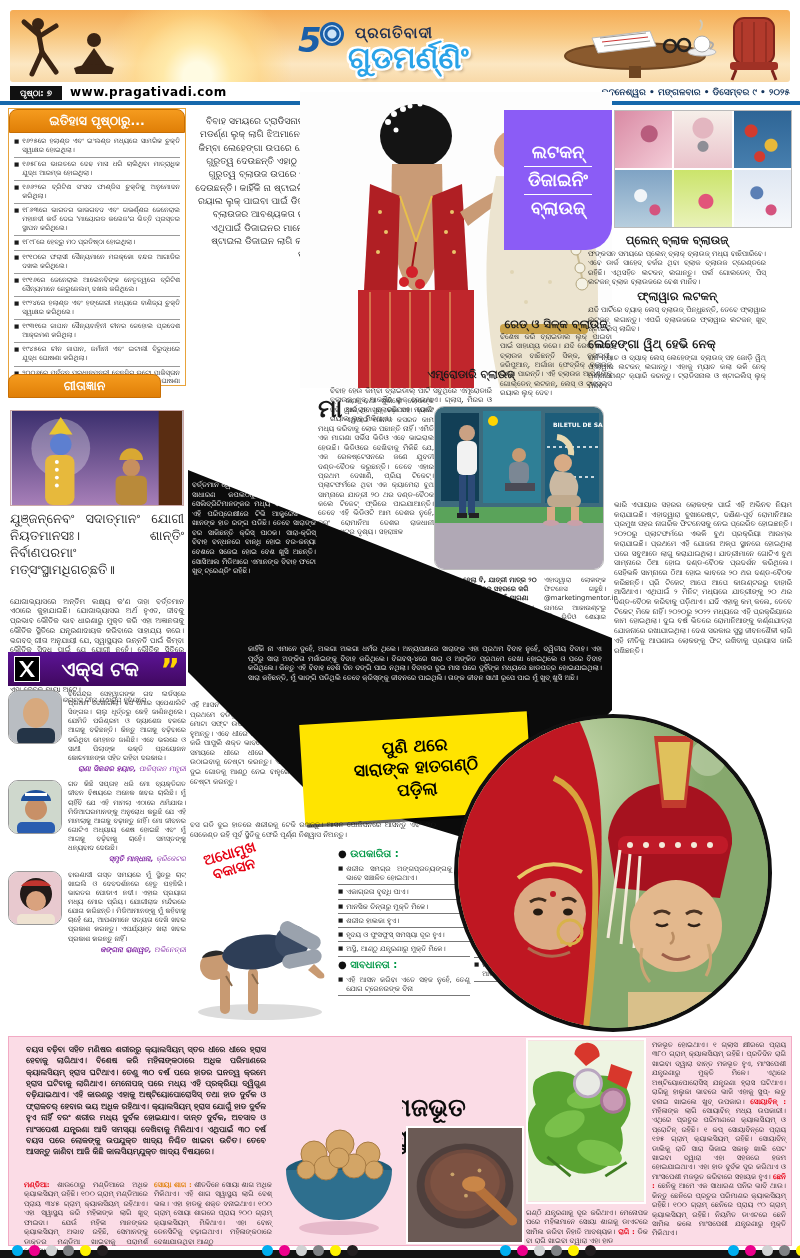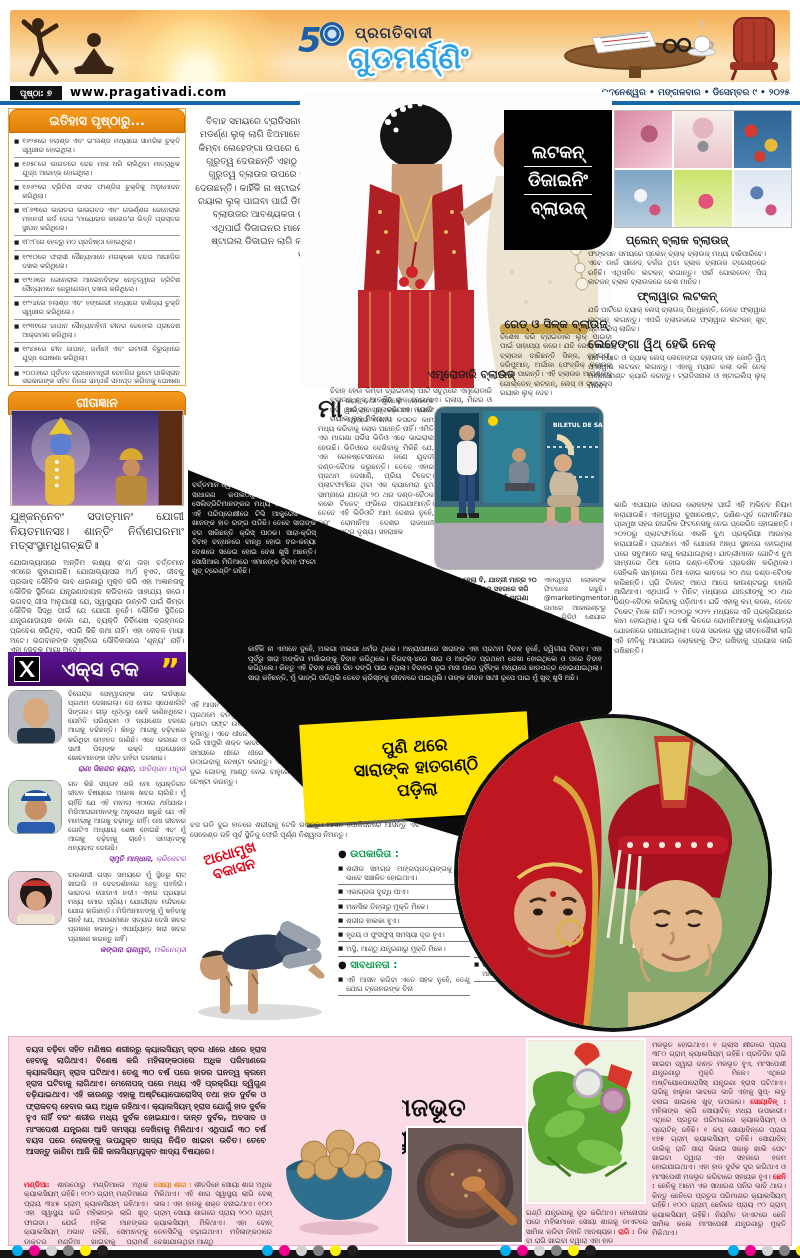--- a/index.html
+++ b/index.html
@@ -27,40 +27,40 @@
 #bluerule{left:0px;top:101px;width:800px;height:4px;background:#1668ac}
 
 .panelhead{background:linear-gradient(#f59b1e,#e07f07);color:#fff;font-weight:bold;text-align:center;
  border-radius:8px 8px 0 0;font-size:12.5px;padding:3px 0;border:1px solid #c86f05}
 #history{left:8px;top:108px;width:178px;height:278px;border:1px solid #e8a33b;background:#fff;overflow:hidden}
 #history ul{list-style:none;padding:2px 5px}
 #history li{display:flex;gap:3px;padding:2px 0 2.5px 0;border-bottom:1px solid #9a9a9a;
  font-size:6.8px;line-height:1.3;text-align:justify}
 #history li:last-child{border-bottom:none}
 .sqb{font-size:5.5px;line-height:1.6;flex:0 0 auto}
-#gitahead{left:8px;top:391px;width:178px}
+#gitahead{left:8px;top:374px;width:153px}
 #gitaimg{left:10px;top:410px;width:174px;height:96px;border:1px solid #caa}
 #gitatext{left:10px;top:510px;width:174px;height:140px;font-size:7.4px;line-height:1.32}
-#gitatext .verse{font-size:11px;margin-bottom:4px}
+#gitatext .verse{font-size:13px;margin-bottom:18px}
 #gitatext .credit{font-style:italic;text-align:left;font-size:6.8px;margin-top:2px}
 #xbanner{left:8px;top:652px;width:178px;height:34px;background:linear-gradient(#5c1496,#40085f);
  display:flex;align-items:center;gap:8px;padding:0 6px}
 #xbanner .xsq{width:26px;height:26px;background:#000;border:1px solid #fff;display:flex;align-items:center;justify-content:center}
 #xbanner .ttl{color:#fff;font-size:20px;font-weight:bold;flex:1;text-align:center}
 #xbanner .qm{color:#ffd400;font-size:30px;line-height:.5;font-weight:bold}
 #xtalk{left:8px;top:690px;width:178px;height:344px;overflow:hidden}
 .xt{display:flex;gap:6px;margin-bottom:7px}
 .xt .ph{flex:0 0 54px;height:54px;border-radius:10px;overflow:hidden;border:1px solid #999}
 .xt .tx{flex:1;font-size:6.9px;line-height:1.32;text-align:justify}
 .xt .attr{display:block;text-align:right;color:#7c1fa0;font-weight:bold;font-style:italic;font-size:7.2px;margin-top:1px}
 .xt .role{color:#7c1fa0;font-weight:normal}
 
 #blintro{left:190px;top:114px;width:130px;height:276px;font-size:9.2px;line-height:1.45;text-align:right;color:#222;font-weight:500}
 #brides{left:300px;top:92px;width:312px;height:296px}
-#pinkbox{left:504px;top:110px;width:108px;height:140px;background:#000000;border-radius:0 0 26px 0;
+#pinkbox{left:504px;top:110px;width:108px;height:140px;background:#8b5cf6;border-radius:0 0 26px 0;
  display:flex;flex-direction:column;justify-content:center;padding:4px 6px;z-index:3}
 #pinkbox .hl{color:#fff;font-weight:bold;font-size:17.5px;text-align:center;padding:3px 0}
 #pinkbox .sep{height:1px;background:#fff;margin:0 14px}
 #blcaption{left:396px;top:368px;width:150px;font-size:11px;font-weight:bold;text-align:center;z-index:2}
 #colA{left:330px;top:386px;width:162px;height:78px;font-size:7.2px;line-height:1.3}
 #colB{left:500px;top:253px;width:112px;height:62px;font-size:7.2px;line-height:1.3}
 #subRed{left:498px;top:317px;width:116px;font-size:11.5px;font-weight:bold;text-align:center}
 #colC{left:500px;top:332px;width:112px;height:88px;font-size:7.2px;line-height:1.3}
 #bloutro{left:192px;top:394px;width:130px;height:80px;font-size:9.2px;font-weight:bold;font-style:italic;text-align:right;line-height:1.4}
 

